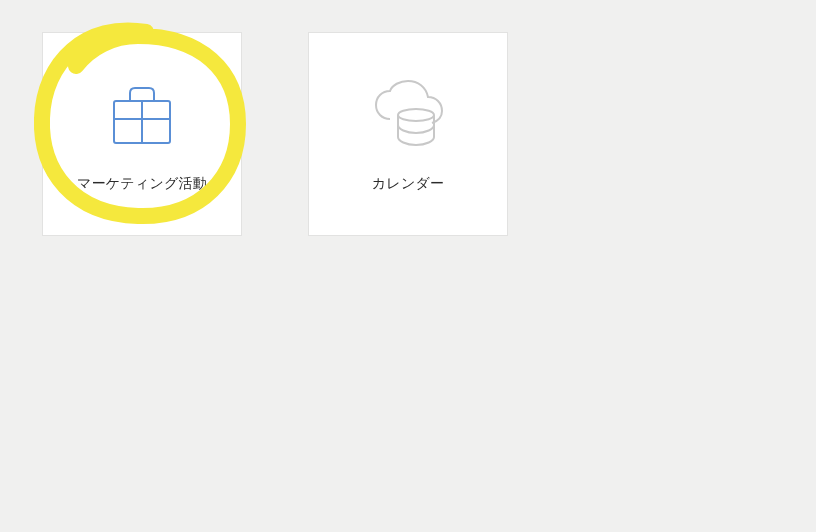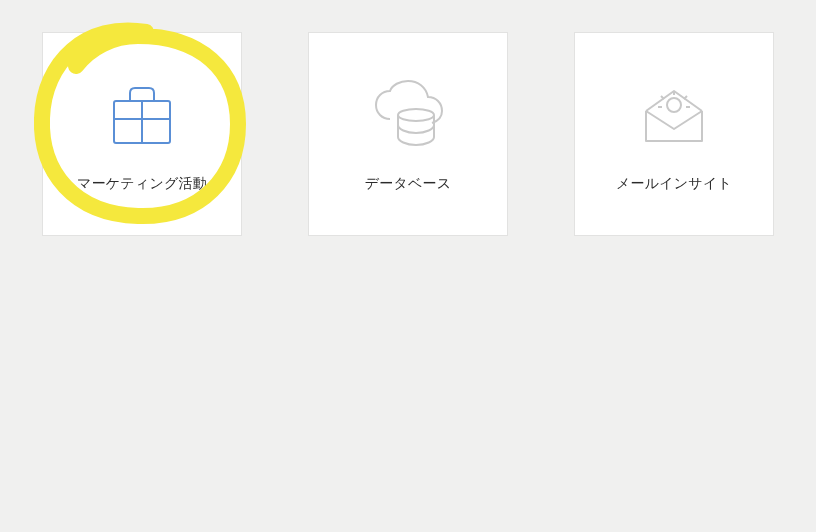--- a/index.html
+++ b/index.html
@@ -98,37 +98,19 @@
                    C 24 10, 32 6, 40 6
                    C 50 6, 58 12, 60 22
                    C 68 22, 74 28, 74 36
                    C 74 42, 70 46, 64 48"></path>
           <ellipse cx="48" cy="40" rx="18" ry="6"></ellipse>
           <path d="M 30 40 L 30 62 C 30 66, 38 70, 48 70 C 58 70, 66 66, 66 62 L 66 40"></path>
           <path d="M 30 50 C 30 54, 38 58, 48 58 C 58 58, 66 54, 66 50"></path>
         </g>
       </svg>
     </div>
-    <div class="tile-label">データベース</div>
+    <div class="tile-label">カレンダー</div>
   </div>
 
 
-  <div class="tile">
-    <div class="tile-icon">
-      <svg viewBox="0 0 80 80" width="80" height="80">
-        <g fill="none" stroke="#c8c8c8" stroke-width="2" stroke-linejoin="round">
-          <path d="M 12 36 L 12 66 L 68 66 L 68 36"></path>
-          <path d="M 12 36 L 40 54 L 68 36"></path>
-          <path d="M 12 36 L 40 16 L 68 36"></path>
-          <circle cx="40" cy="30" r="7"></circle>
-          <line x1="40" y1="20" x2="40" y2="16"></line>
-          <line x1="30" y1="24" x2="27" y2="21"></line>
-          <line x1="50" y1="24" x2="53" y2="21"></line>
-          <line x1="28" y1="32" x2="24" y2="32"></line>
-          <line x1="52" y1="32" x2="56" y2="32"></line>
-        </g>
-      </svg>
-    </div>
-    <div class="tile-label">メールインサイト</div>
-  </div>
 
 
 </div>
 
 </body></html>

